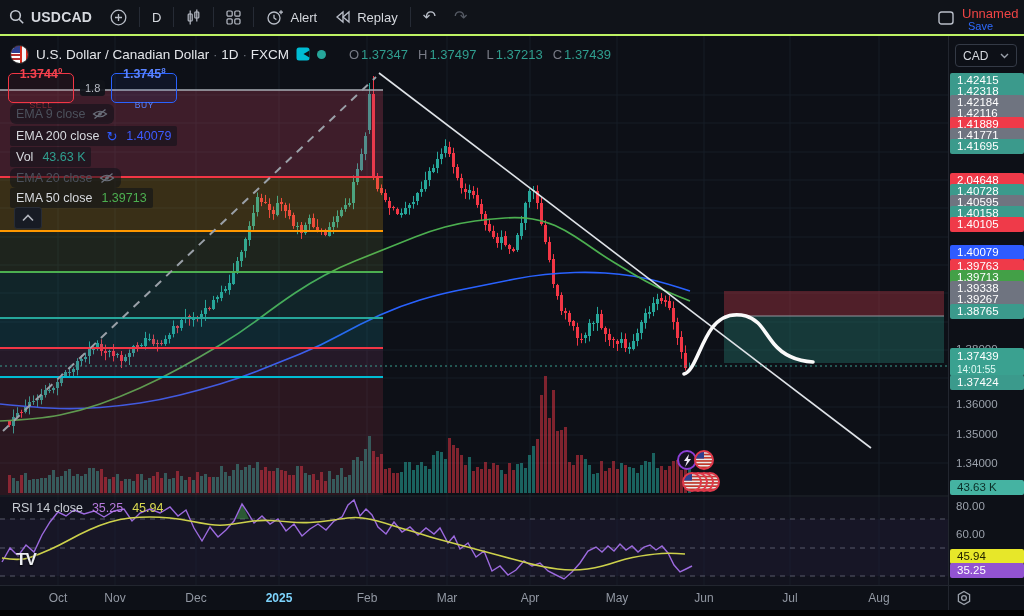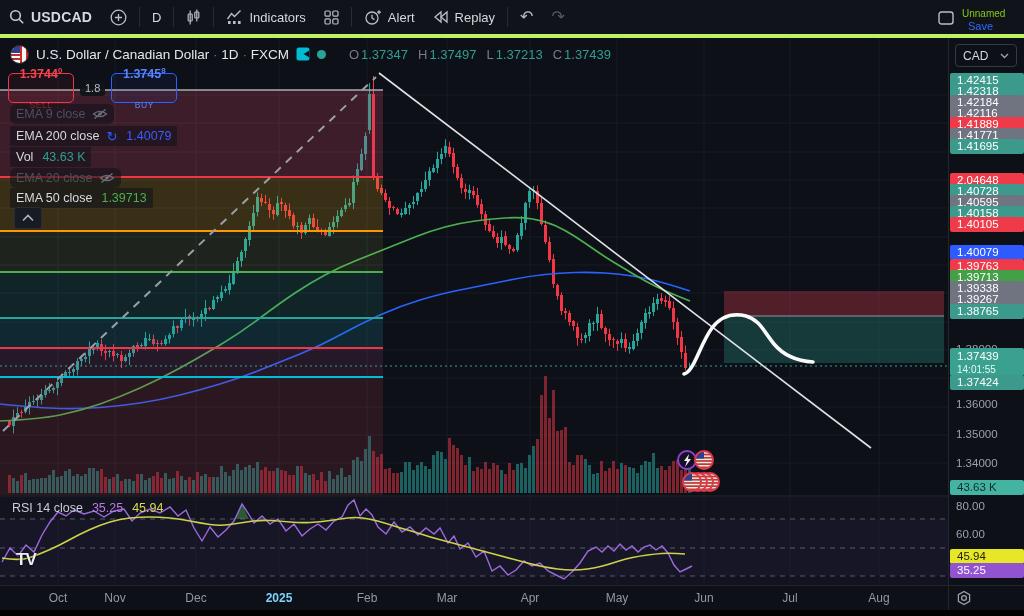--- a/index.html
+++ b/index.html
@@ -1,30 +1,30 @@
 <!DOCTYPE html>
 <html><head>
 <meta charset="utf-8">
 <style>
   html,body{margin:0;padding:0;width:1024px;height:616px;background:#000;overflow:hidden;
     font-family:"Liberation Sans","DejaVu Sans",sans-serif;}
   #app{position:relative;width:1024px;height:616px;background:#0d1017;}
   
   #toolbar{position:absolute;left:0;top:0;width:1024px;height:34px;background:#101319;
-    border-bottom:4px solid #bef264;display:flex;align-items:center;z-index:30;color:#d5d8de;}
+    border-bottom:2px solid #bef264;display:flex;align-items:center;z-index:30;color:#d5d8de;}
   .tbi{display:flex;align-items:center;gap:6px;padding:0 9px;height:26px;border-radius:4px;cursor:pointer;}
   .tbsep{width:1px;height:20px;background:#262b35;margin:0 3px;}
   .tbtxt{font-size:13px;color:#d5d8de;}
   #symbol-name{font-weight:bold;font-size:14px;letter-spacing:.2px;}
   .icon{display:inline-flex;align-items:center;justify-content:center;}
   .icon svg{display:block;}
   .uni{font-family:"DejaVu Sans",sans-serif;font-size:16px;color:#b9bec8;line-height:1;}
   #redo-icon .uni{color:#555a64;}
   #tb-right{margin-left:auto;display:flex;align-items:flex-start;gap:8px;padding-right:0;}
-  #layout-name{font-size:10px;color:#84cc16;line-height:13px;}
+  #layout-name{font-size:13px;color:#ef4444;line-height:13px;}
   #save-label{font-size:11px;color:#2e6bff;line-height:12px;padding-left:6px;}
   
   #chart-svg{position:absolute;left:0;top:34px;z-index:1;}
   .ovl{position:absolute;z-index:5;}
   #legend-row{left:10px;top:44px;display:flex;align-items:center;gap:7px;height:20px;white-space:nowrap;}
   #legend-title{font-size:13.5px;color:#e4e6ea;}
   .dimdot{color:#6b707b;}
   #ohlc{display:flex;gap:10px;font-size:13px;margin-left:16px;}
   .ohlc-l{color:#787b86;margin-right:2px;}
   .ohlc-v{color:#2f9e8f;}
@@ -115,31 +115,20 @@
       <span class="icon">
         <svg width="15" height="17" viewBox="0 0 15 17">
             <line x1="4.2" y1="1.5" x2="4.2" y2="15.5" stroke="#b9bec8" stroke-width="1.2"></line>
             <rect x="2.2" y="5" width="4" height="7" rx="0.8" fill="none" stroke="#b9bec8" stroke-width="1.2"></rect>
             <line x1="10.8" y1="0.5" x2="10.8" y2="12.5" stroke="#b9bec8" stroke-width="1.2"></line>
             <rect x="8.8" y="3" width="4" height="6" rx="0.8" fill="none" stroke="#b9bec8" stroke-width="1.2"></rect>
           </svg>
       </span>
     </div>
     <div class="tbsep"></div>
-    <div class="tbi">
-      <span class="icon">
-        <svg width="17" height="16" viewBox="0 0 17 16">
-            <polyline points="1.5,10 5.5,4.5 8.5,7.5 14.5,1.5" fill="none" stroke="#b9bec8" stroke-width="1.4"></polyline>
-            <rect x="2" y="12" width="2.6" height="3" fill="#b9bec8"></rect>
-            <rect x="7" y="12" width="2.6" height="3" fill="#b9bec8"></rect>
-            <rect x="12" y="12" width="2.6" height="3" fill="#b9bec8"></rect>
-          </svg>
-      </span>
-      <span class="tbtxt">Indicators</span>
-    </div>
     <div class="tbi">
       <span class="icon">
         <svg width="15" height="15" viewBox="0 0 15 15">
             <rect x="1" y="1" width="5.2" height="5.2" rx="1.2" fill="none" stroke="#b9bec8" stroke-width="1.2"></rect>
             <rect x="8.8" y="1" width="5.2" height="5.2" rx="1.2" fill="none" stroke="#b9bec8" stroke-width="1.2"></rect>
             <rect x="1" y="8.8" width="5.2" height="5.2" rx="1.2" fill="none" stroke="#b9bec8" stroke-width="1.2"></rect>
             <rect x="8.8" y="8.8" width="5.2" height="5.2" rx="1.2" fill="none" stroke="#b9bec8" stroke-width="1.2"></rect>
           </svg>
       </span>
     </div>

